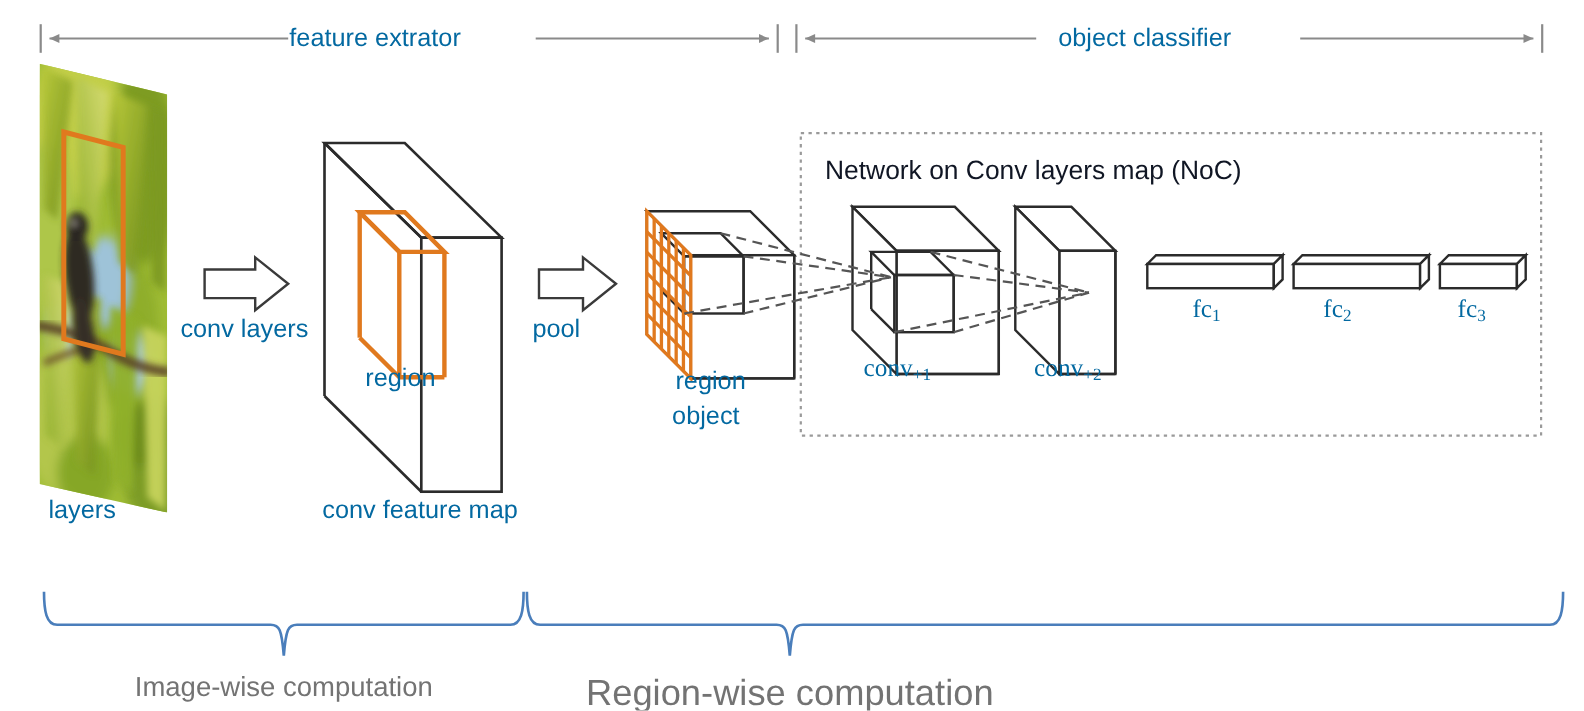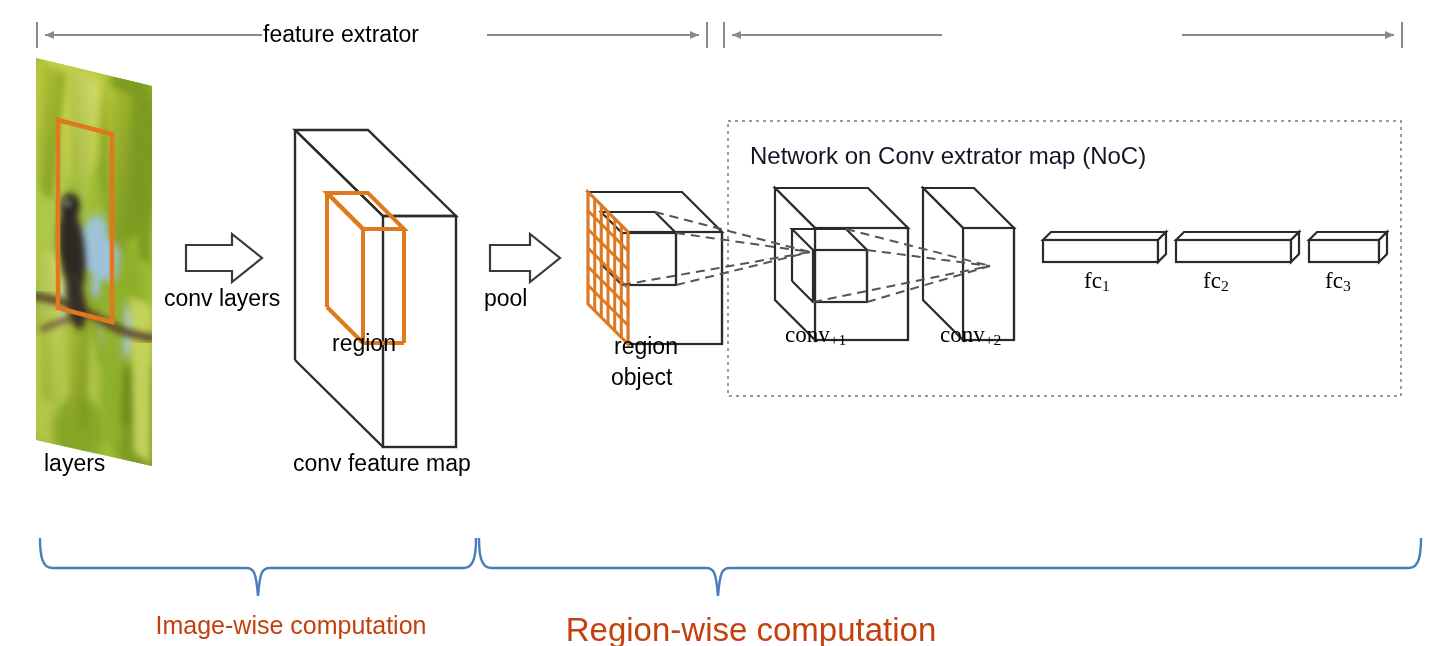--- a/index.html
+++ b/index.html
@@ -2,22 +2,22 @@
 <html><head>
 <meta charset="utf-8">
 <style>
   html,body{margin:0;padding:0;background:#ffffff;}
   body{width:1440px;height:646px;overflow:hidden;
        font-family:"Liberation Sans", sans-serif;}
   #stage{position:relative;width:1440px;height:646px;background:#fff;}
   svg.layer{position:absolute;left:0;top:0;width:1440px;height:646px;overflow:visible;}
   .lbl{position:absolute;color:#1f2a44;white-space:nowrap;}
   .ser{font-family:"Liberation Serif", serif;}
-  .red{color:#c2410c;font-family:"Liberation Sans",sans-serif;padding-left:33px;}
-  .hdr{font-size:23px;font-weight:400;color:#000000;}
+  .red{color:#737373;font-family:"Liberation Sans",sans-serif;}
+  .hdr{font-size:23px;font-weight:400;color:#0369a1;}
   .noc-title{font-size:24px;color:#101624;}
   .sub{font-size:0.68em;vertical-align:-0.22em;}
 </style>
 </head>
 <body>
 
 <div id="stage">
 
   <svg class="layer">
     <defs>
@@ -99,20 +99,21 @@
       <line x1="724" y1="22" x2="724" y2="48"></line>
       <line x1="732" y1="35" x2="942" y2="35"></line>
       <polygon points="732,35 741,31 741,39" fill="#8a8a8a" stroke="none"></polygon>
       <line x1="1182" y1="35" x2="1394" y2="35"></line>
       <polygon points="1394,35 1385,31 1385,39" fill="#8a8a8a" stroke="none"></polygon>
       <line x1="1402" y1="22" x2="1402" y2="48"></line>
     </g>
   </svg>
 
   <div class="lbl hdr" style="left:263px;top:21px;">feature extrator</div>
+  <div class="lbl hdr" style="left:962px;top:21px;">object classifier</div>
 
   <svg class="layer">
     <polygon points="186,245 232,245 232,234 262,258 232,282 232,271 186,271" fill="#ffffff" stroke="#3a3a3a" stroke-width="2.2" stroke-linejoin="miter"></polygon>
   </svg>
   <div class="lbl hdr" style="left:164px;top:285px;">conv layers</div>
 
   <svg class="layer">
     <g fill="none" stroke="#2b2b2b" stroke-width="2.4">
 
       <polygon points="295,130 383,216 456,216 368,130" fill="#ffffff"></polygon>
@@ -139,21 +140,21 @@
   <div class="lbl hdr" style="left:277px;top:450px;margin-left:16px;">conv feature map</div>
 
   <svg class="layer">
     <polygon points="490,245 530,245 530,234 560,258 530,282 530,271 490,271" fill="#ffffff" stroke="#3a3a3a" stroke-width="2.2"></polygon>
   </svg>
   <div class="lbl hdr" style="left:484px;top:285px;">pool</div>
 
   <svg class="layer">
     <rect x="728" y="121" width="673" height="275" fill="none" stroke="#9a9a9a" stroke-width="2" stroke-dasharray="3,4"></rect>
   </svg>
-  <div class="lbl noc-title" style="left:750px;top:142px;">Network on Conv extrator map (NoC)</div>
+  <div class="lbl noc-title" style="left:750px;top:142px;">Network on Conv layers map (NoC)</div>
 
   <svg class="layer">
 
     <g fill="#ffffff" stroke="#2b2b2b" stroke-width="2.2">
       <polygon points="588,192 628,232 722,232 682,192"></polygon>
       <rect x="628" y="232" width="94" height="112"></rect>
       <polygon points="588,192 588,304 628,344 628,232"></polygon>
       <line x1="628" y1="344" x2="722" y2="344"></line>
       <line x1="722" y1="232" x2="722" y2="344"></line>
     </g>

